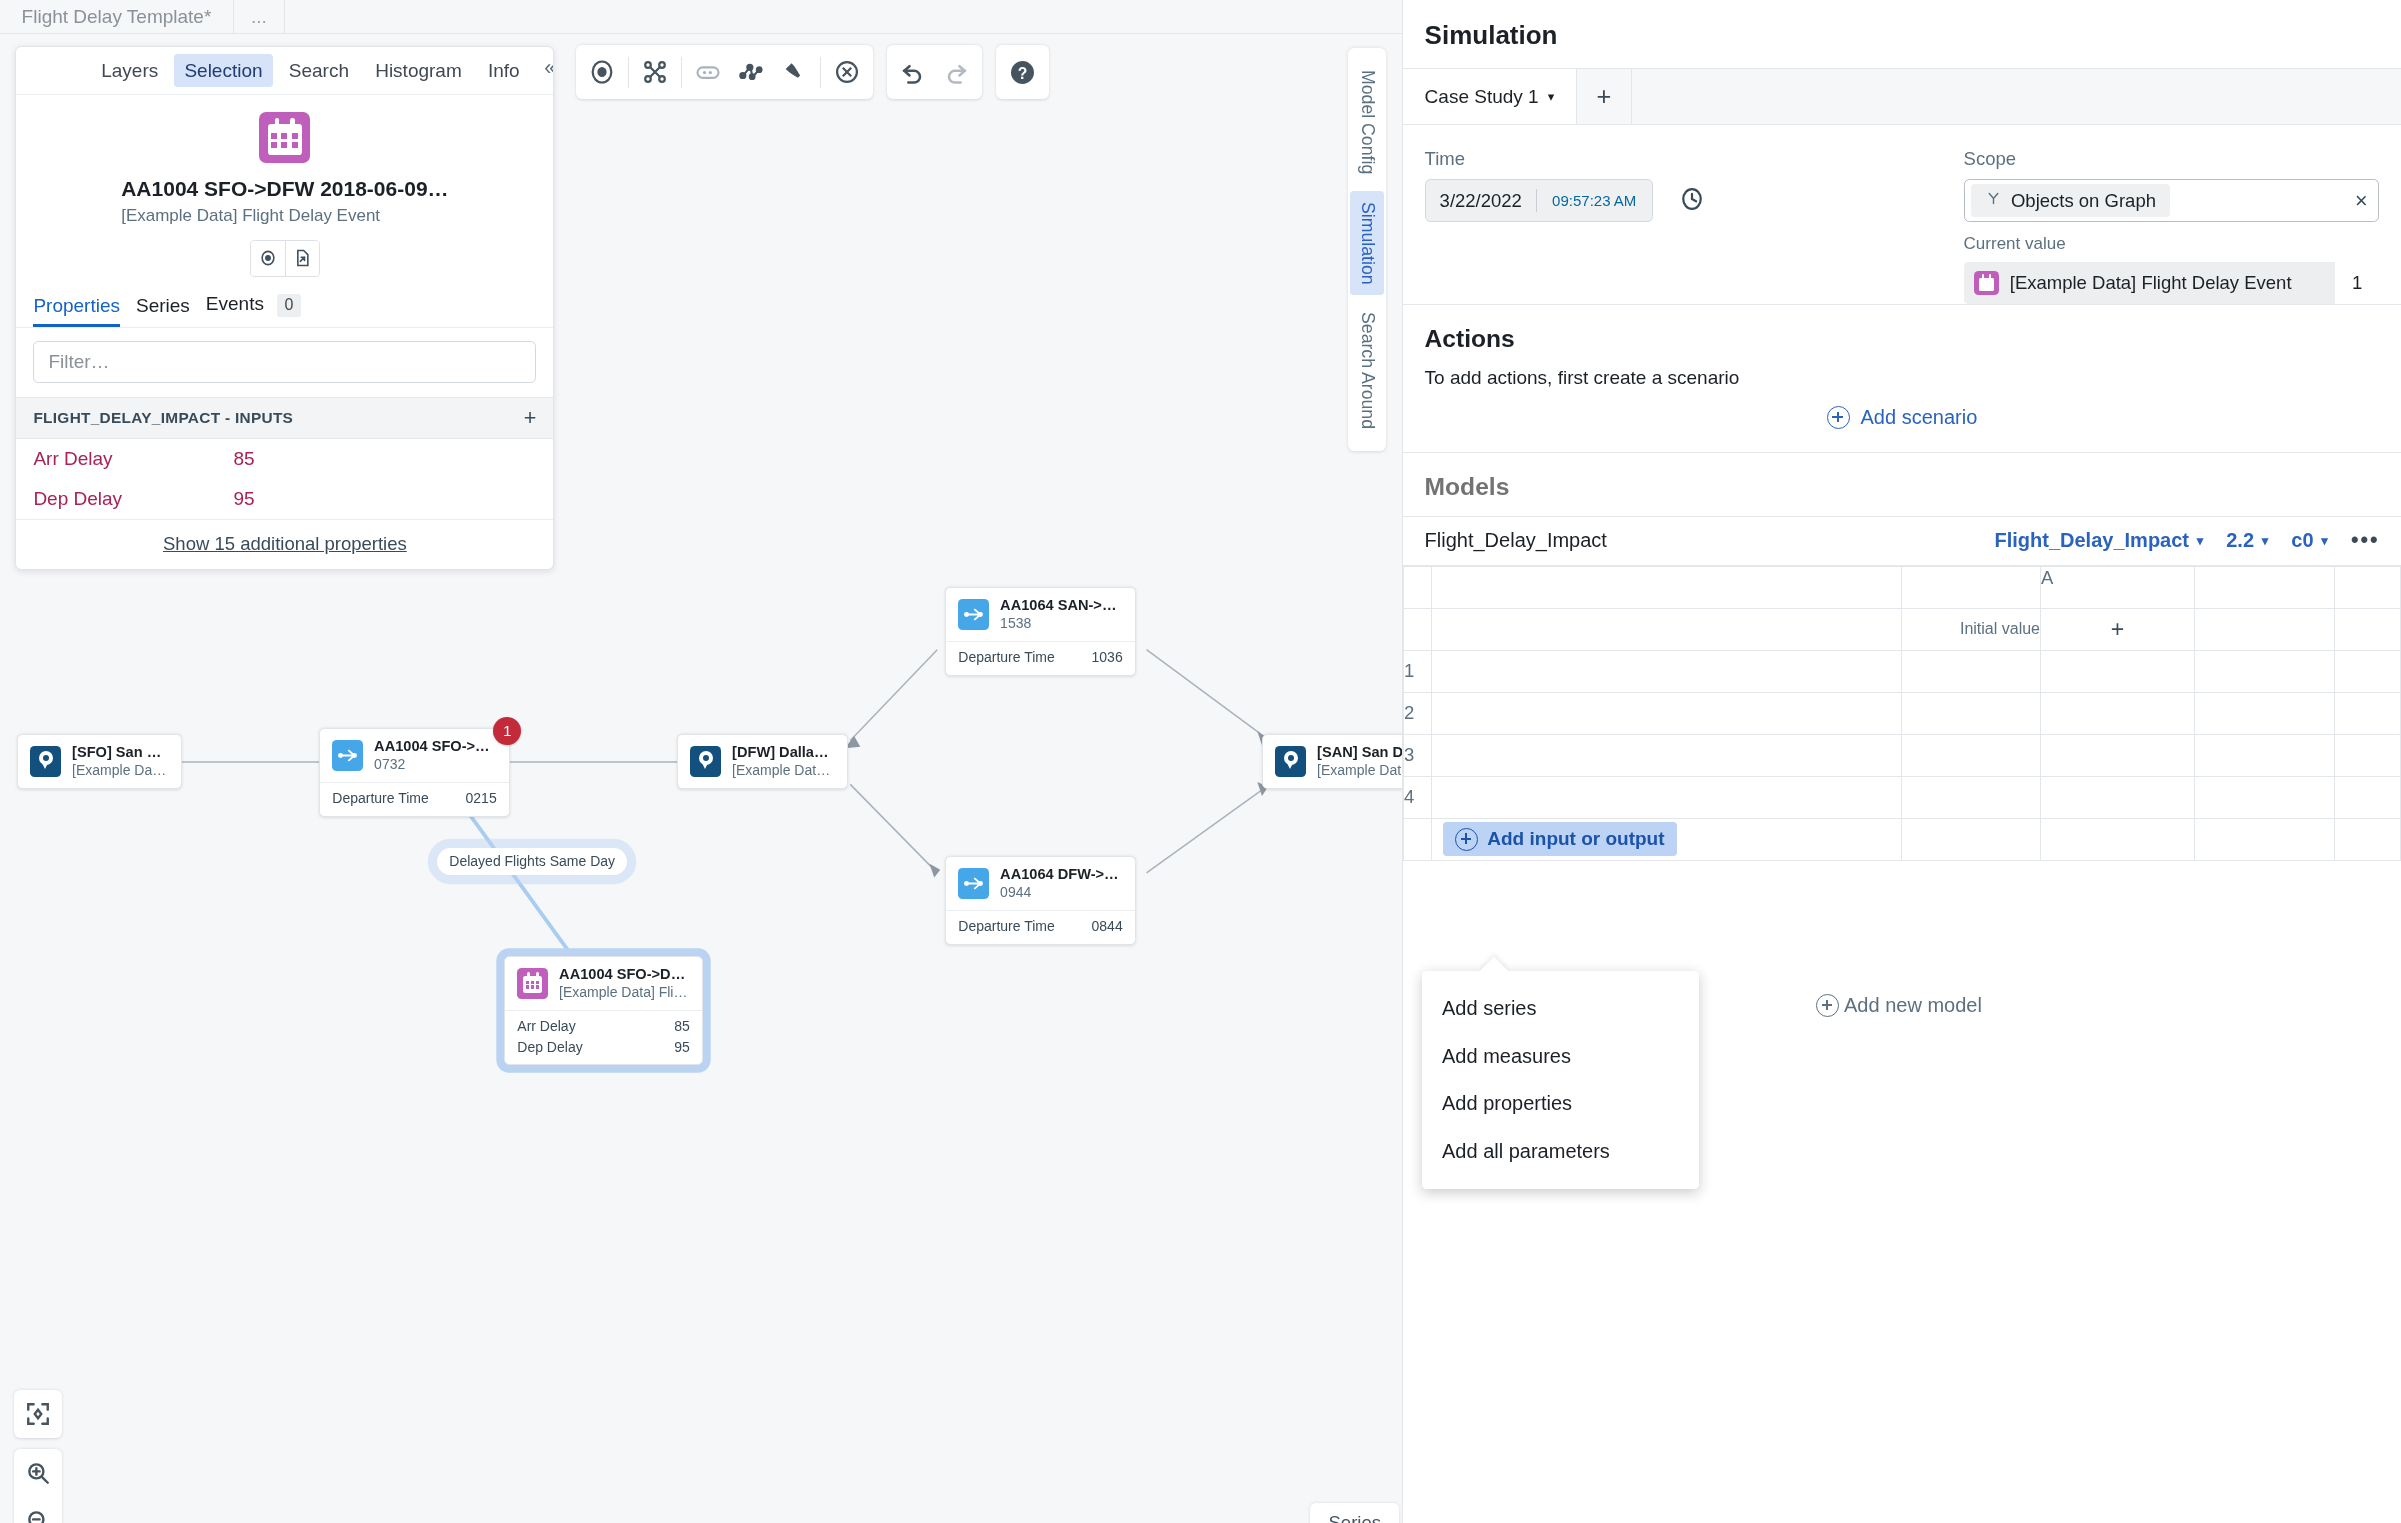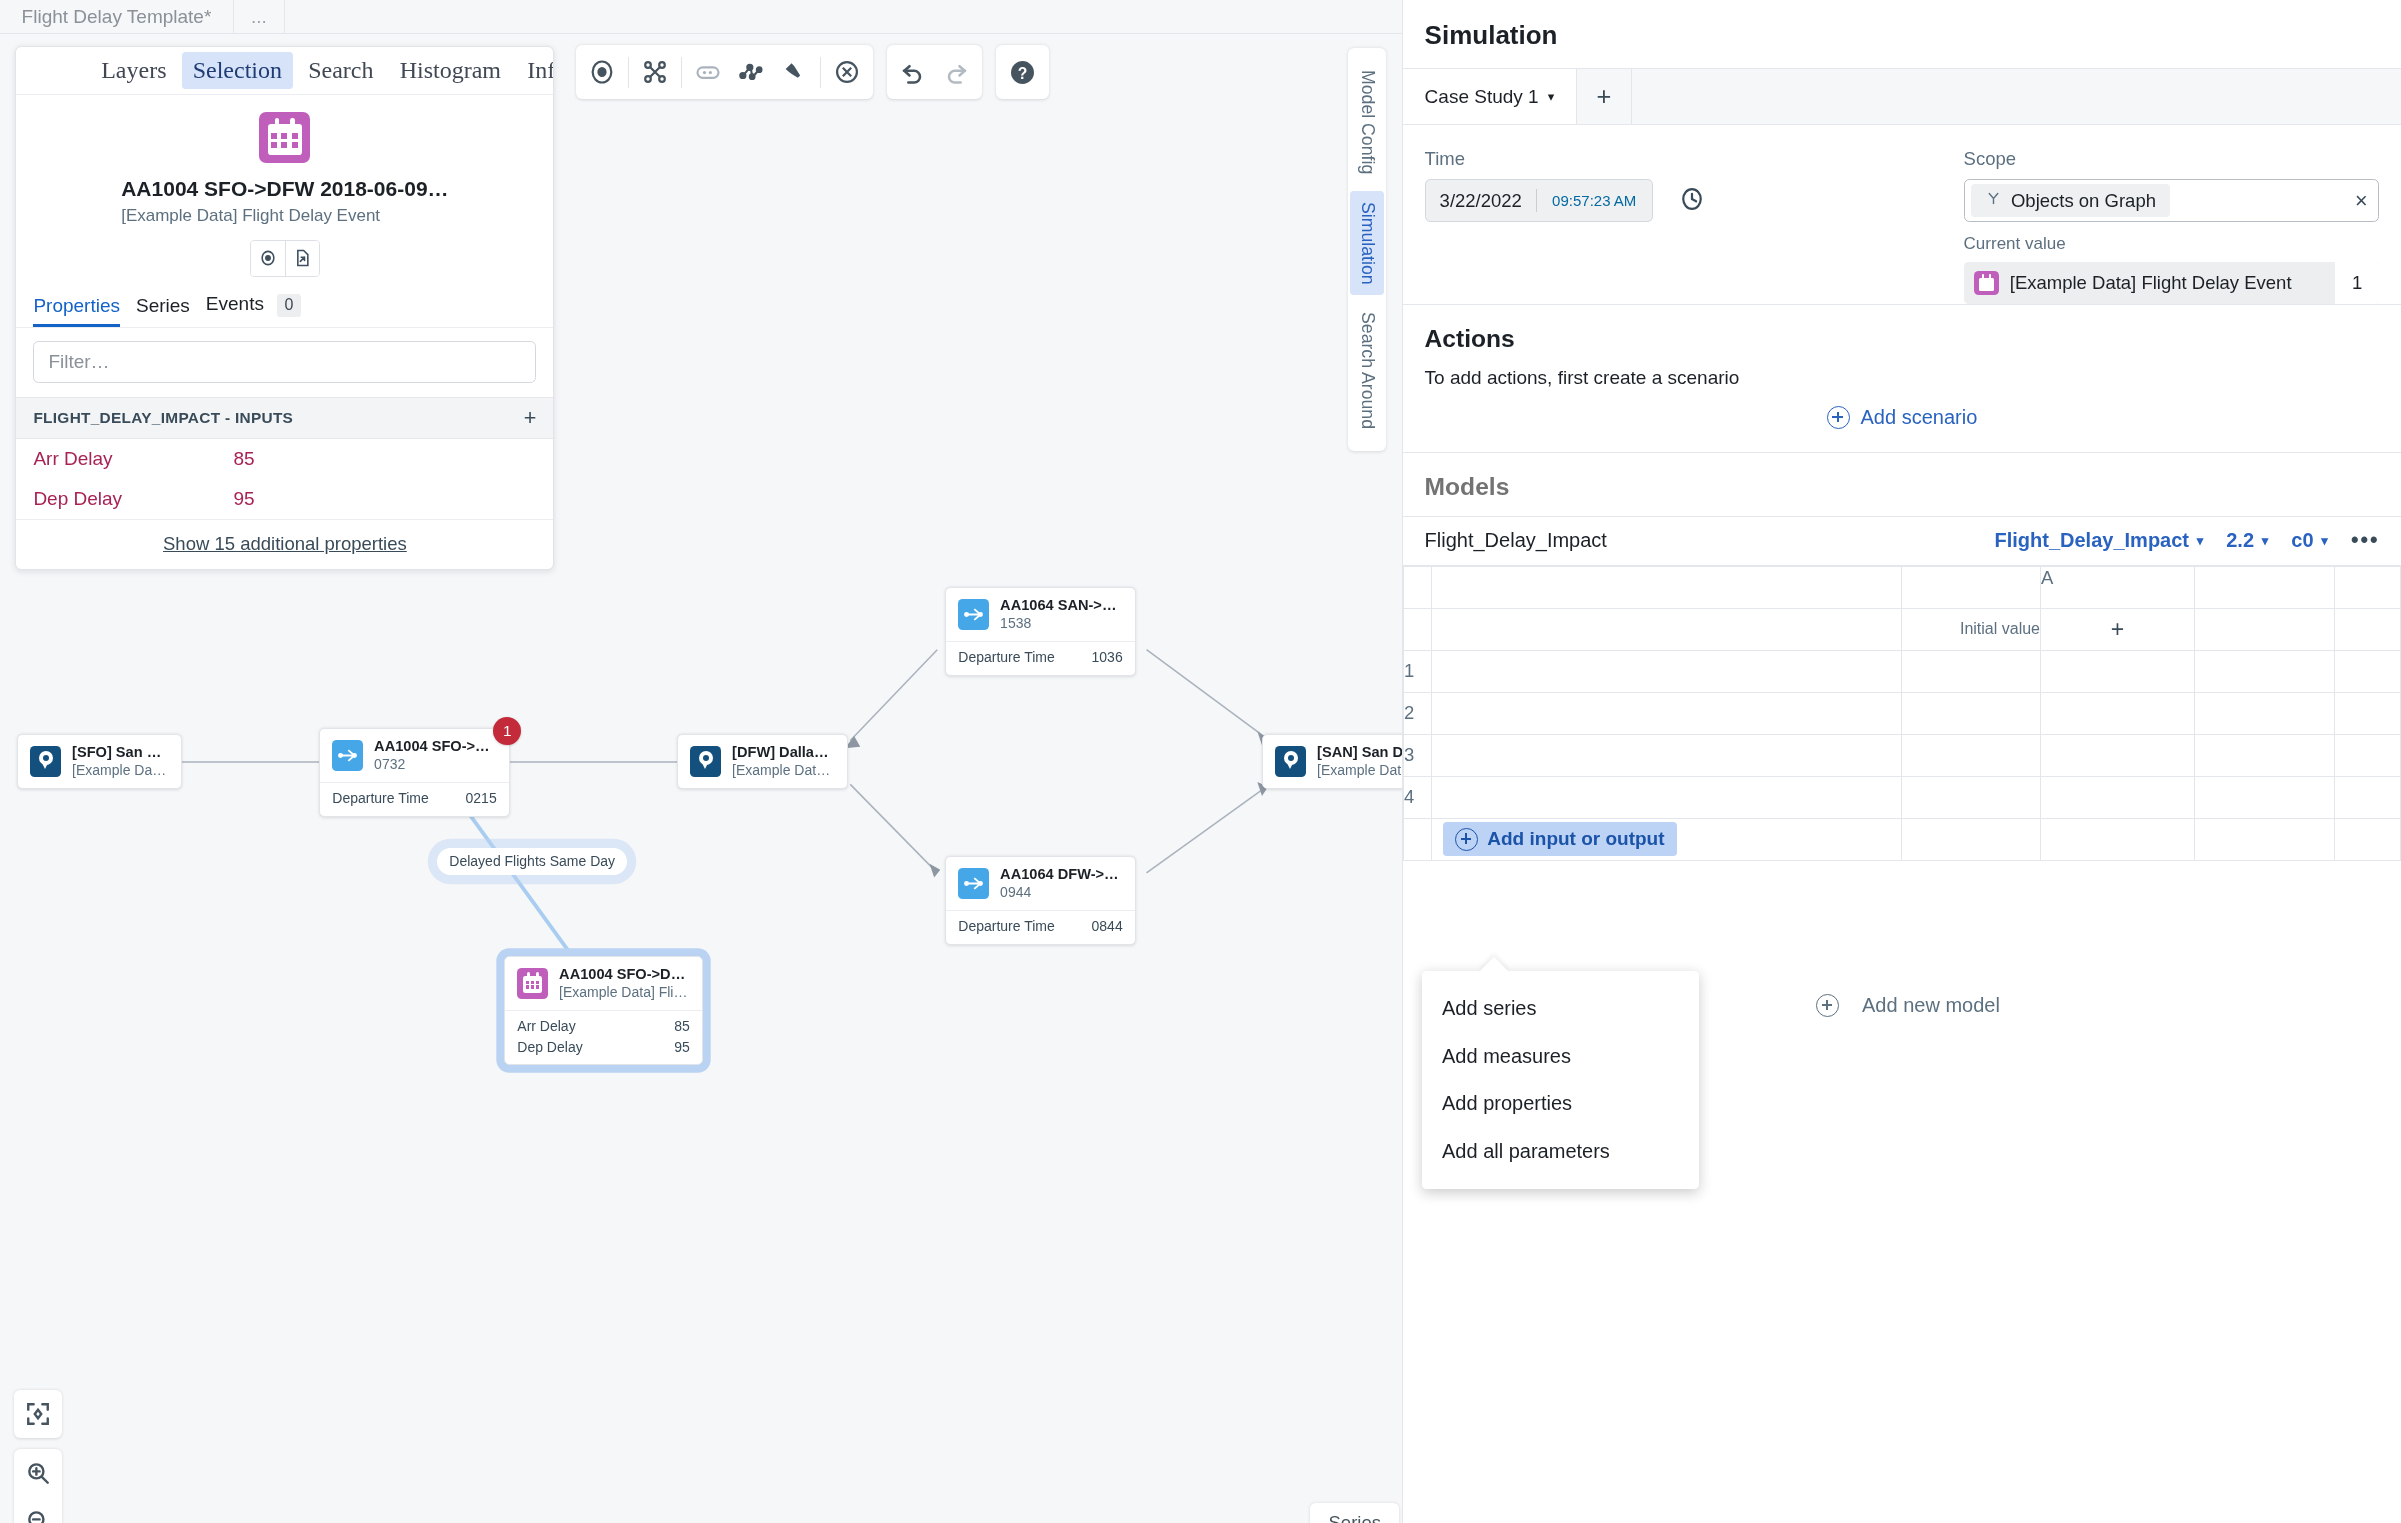--- a/index.html
+++ b/index.html
@@ -30,23 +30,22 @@
     background: #fff; border: 0.8px solid #e1e4e8; border-radius: 6.2px;
     box-shadow: 0 1.5px 6.2px rgba(16,22,26,.10);
     overflow: hidden;
   }
   #panel-tabs {
     display: flex; align-items: center; height: 48px;
     padding: 0 7.7px 0 74px; border-bottom: 0.8px solid #ebedf0;
     gap: 4.6px;
   }
   .ptab {
-    font-size: 24px; color: #404854; padding: 5.4px 10.8px; border-radius: 3.8px;
+    font-size: 19px; color: #404854; padding: 5.4px 10.8px; border-radius: 3.8px;
     white-space: nowrap;
-    font-family: Liberation Serif, serif;
   }
   .ptab.active { background: #d6e3f8; color: #1f3c74; }
   #collapse-btn {
     margin-left: auto; font-size: 21.6px; color: #5c7080; padding: 0 9.2px 4.6px 9.2px;
     line-height: 1;
   }
 
   #entity-header { display: flex; align-items: center; padding: 17px 17px 7.7px 17px; gap: 14px; flex-direction: column; }
   .cal-icon {
     width: 51px; height: 51px; border-radius: 7px; background: #bf5fbb;
@@ -261,21 +260,21 @@
     border-radius: 3.8px; padding: 5.4px 12.3px; font-size: 19px; font-weight: bold; color: #1b53a8;
     margin-left: 10.8px; }
 
   #popup-menu { position: absolute; left: 1422px; top: 971px; width: 277px; background: #fff;
     border-radius: 4.6px; box-shadow: 0 3.1px 12.3px rgba(16,22,26,.22); padding: 14px 0; }
   #popup-menu:before { content: ''; position: absolute; left: 62px; top: -10px; width: 20px; height: 20px;
     background: #fff; transform: rotate(45deg); box-shadow: -2.3px -2.3px 4.6px rgba(16,22,26,.07); }
   .pm-item { font-size: 20px; color: #1c2127; padding: 12.3px 20px; position: relative; }
 
   #add-new-model { position: absolute; left: 1816px; top: 994px; display: flex; align-items: center;
-    gap: 23px; font-size: 20px; color: #5c7080; }
+    gap: 5px; font-size: 20px; color: #5c7080; }
   .circ-plus { width: 23px; height: 23px; border-radius: 50%; border: 1.9px solid currentColor;
     position: relative; flex: 0 0 auto; }
   .circ-plus:before, .circ-plus:after { content: ''; position: absolute; background: currentColor; }
   .circ-plus:before { left: 4.6px; top: 9.2px; width: 10.8px; height: 1.9px; }
   .circ-plus:after { left: 9.2px; top: 4.6px; width: 1.9px; height: 10.8px; }
 </style>
 </head>
 <body>
 
 <div id="root">

